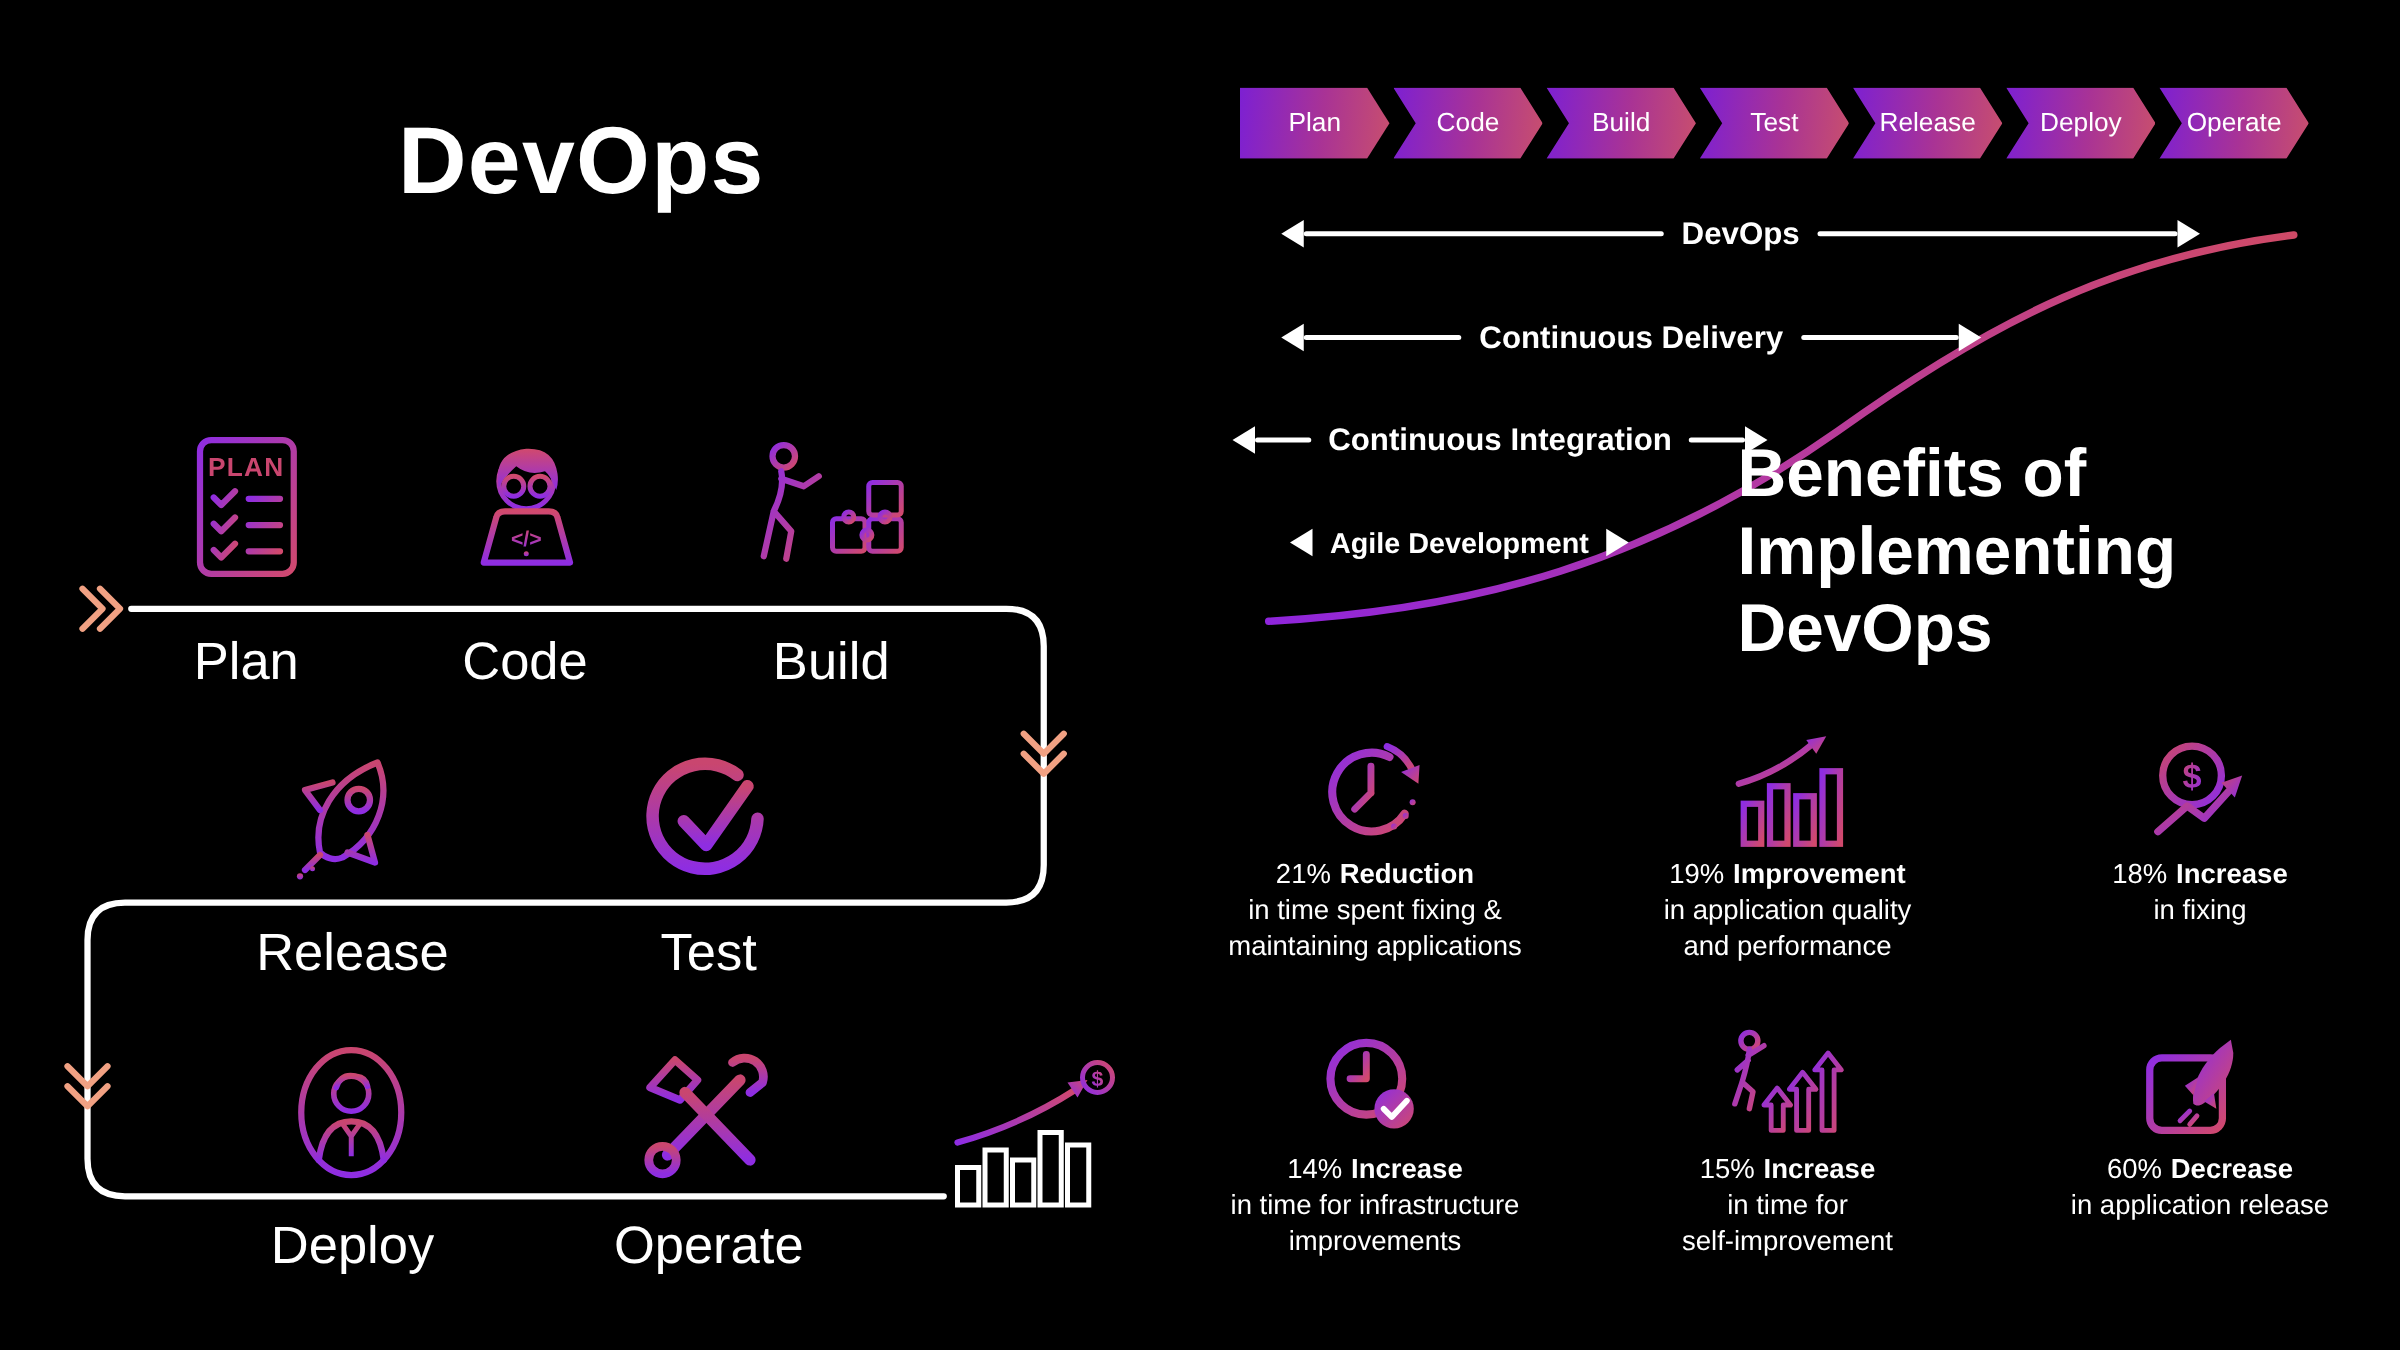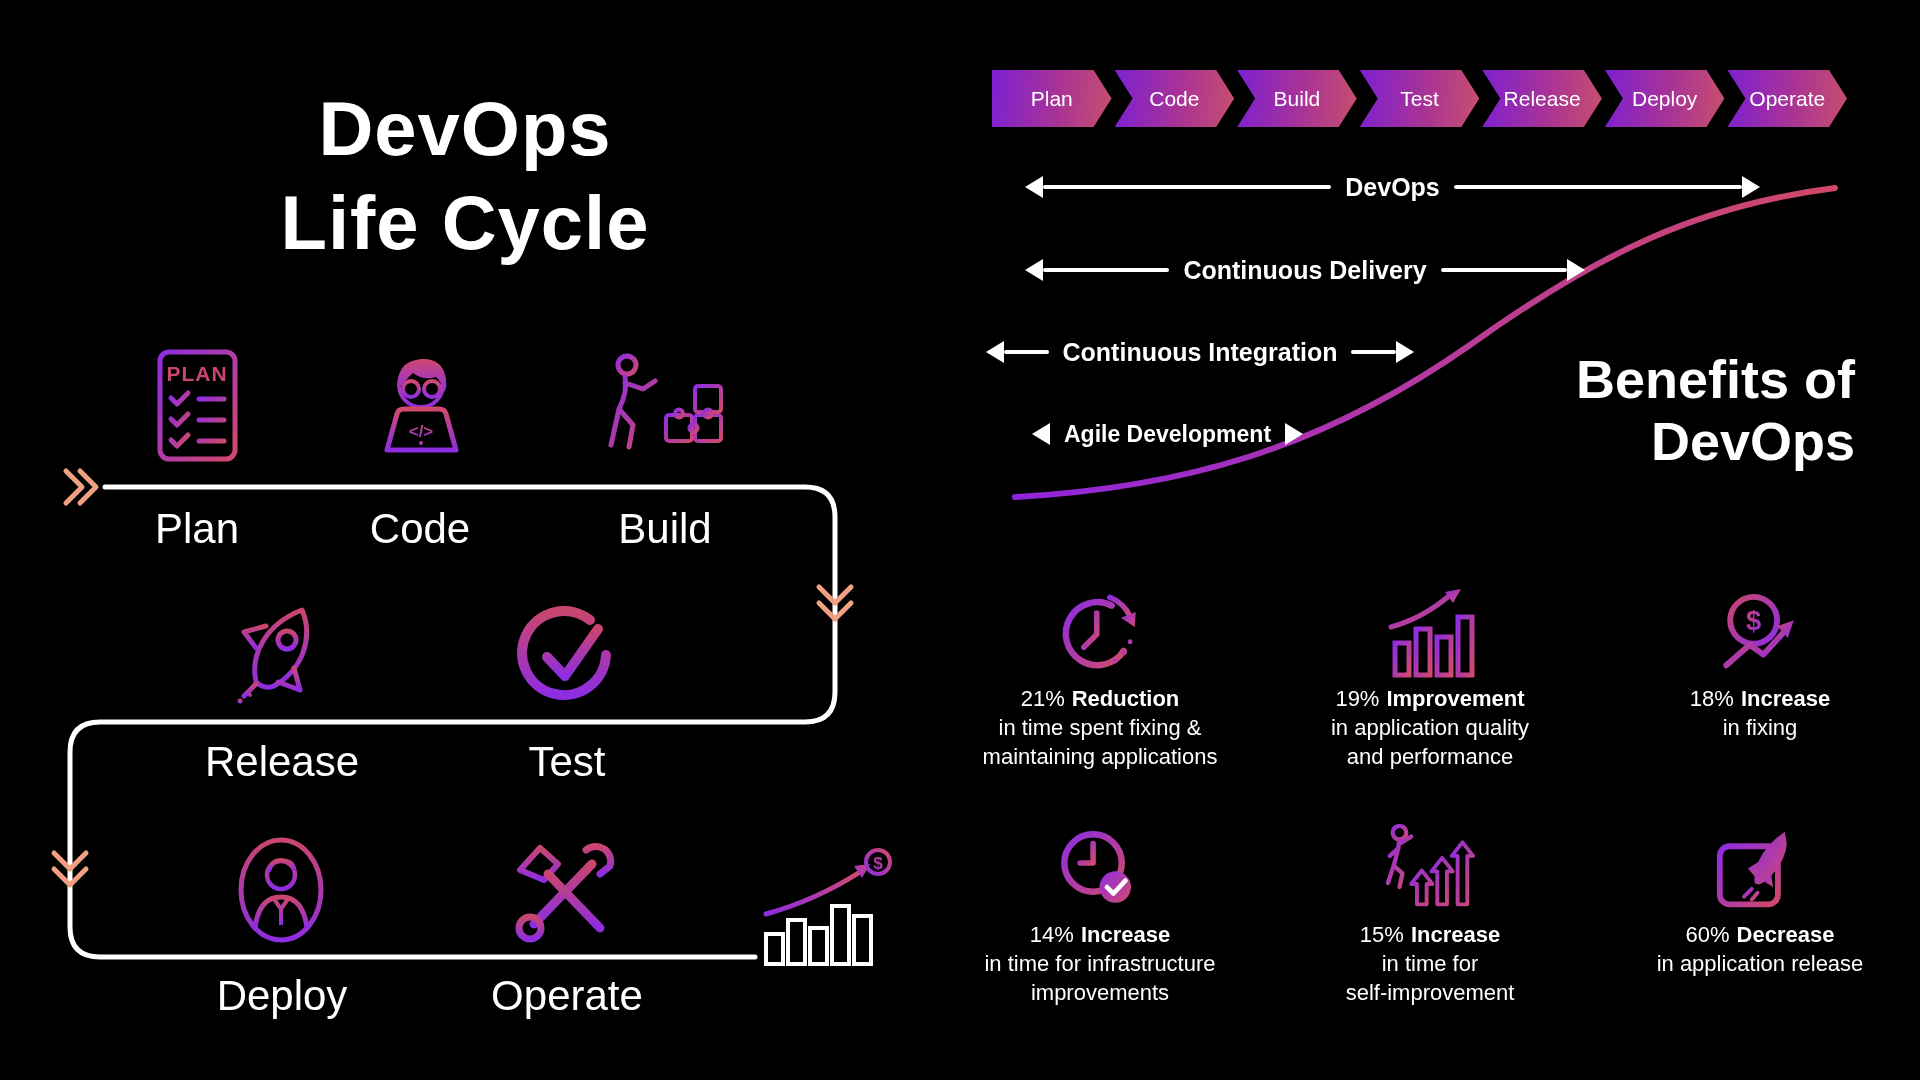--- a/index.html
+++ b/index.html
@@ -29,21 +29,21 @@
   
   .m-arrow{position:absolute;display:flex;align-items:center;height:32px;}
   .m-line{flex:1;height:4px;background:#fff;border-radius:2px;}
   .ah{width:0;height:0;border-top:11px solid transparent;border-bottom:11px solid transparent;flex:none;}
   .ah-l{border-right:18px solid #fff;}
   .ah-r{border-left:18px solid #fff;}
   .m-label{padding:0 14px;font-size:25px;font-weight:600;white-space:nowrap;}
   .m-label.sm{font-size:23px;}
 
   
-  .benefits-title{left:1390px;top:348px;width:465px;text-align:right;
+  .benefits-title{left:1390px;top:348px;width:465px;
                   font-size:54px;font-weight:700;line-height:1.15;}
 
   
   .stats{left:935px;top:575px;width:1000px;display:grid;
          grid-template-columns:330px 330px 330px;grid-template-rows:236px auto;}
   .stat{display:flex;flex-direction:column;align-items:center;text-align:center;
         font-size:22px;line-height:1.32;font-weight:400;}
   .stat-icon{height:104px;display:flex;align-items:flex-end;justify-content:center;margin-bottom:5px;}
   .kw{font-weight:700;margin-left:7px;}
 </style>
@@ -64,21 +64,20 @@
     <g stroke="#f1a183" stroke-width="5" fill="none" stroke-linecap="round" stroke-linejoin="round">
       <path d="M66,471 L82,487 L66,503 M80,471 L96,487 L80,503"></path>
       <path d="M819,587 L835,603 L851,587 M819,603 L835,619 L851,603"></path>
       <path d="M54,853 L70,869 L86,853 M54,869 L70,885 L86,869"></path>
     </g>
     <path d="M1015,497 C1180,488 1320,450 1470,345 C1600,252 1700,205 1835,188" fill="none" stroke="url(#curveGrad)" stroke-width="6" stroke-linecap="round"></path>
   </svg>
 
   <div class="abs main-title">
     <div>DevOps</div>
-    <div>Life Cycle</div>
   </div>
 
   <svg class="abs" style="left:155px;top:348px" width="85" height="115" viewBox="0 0 85 115">
     <defs>
         <linearGradient id="gPlan" x1="0" y1="0" x2="1" y2="1">
           <stop offset="0" stop-color="#8e2de2"></stop>
           <stop offset="1" stop-color="#d1496d"></stop>
         </linearGradient>
       </defs>
     <rect x="5" y="4" width="75" height="107" rx="9" fill="none" stroke="url(#gPlan)" stroke-width="5"></rect>
@@ -254,20 +253,21 @@
   <div class="m-arrow" style="left:1032px;top:418px;width:262px">
     <span class="ah ah-l"></span>
       <span class="m-line"></span>
     <span class="m-label sm">Agile Development</span>
     <span class="m-line"></span>
       <span class="ah ah-r"></span>
   </div>
 
   <div class="abs benefits-title">
     <div>Benefits of</div>
+    <div>Implementing</div>
     <div>DevOps</div>
   </div>
 
   <div class="abs stats">
 
     <div class="stat">
       <div class="stat-icon">
         <svg width="88" height="94" viewBox="0 0 95 95">
           <defs>
               <linearGradient id="gS1" x1="0" y1="0" x2="1" y2="1">

